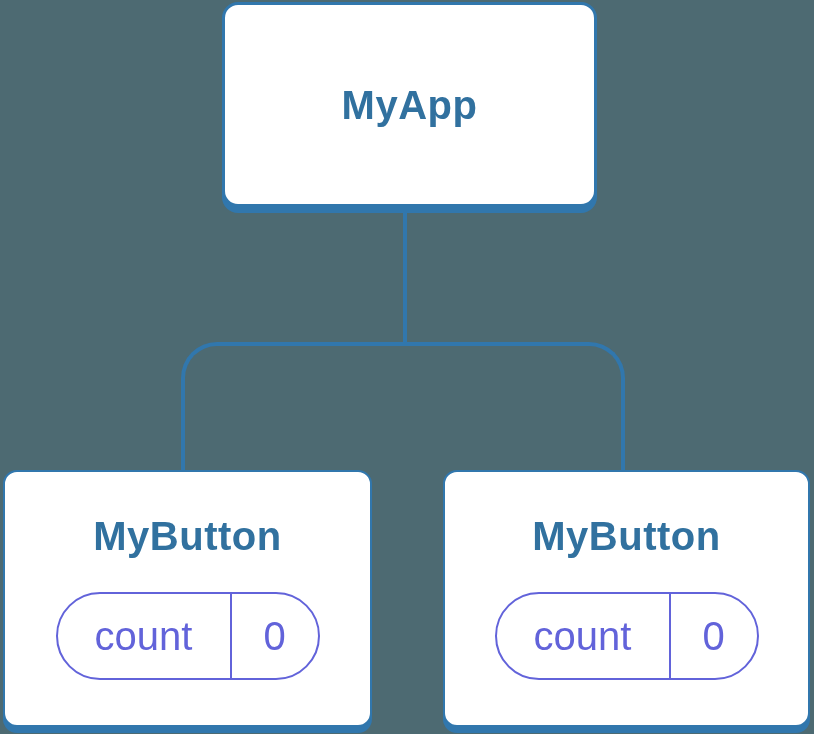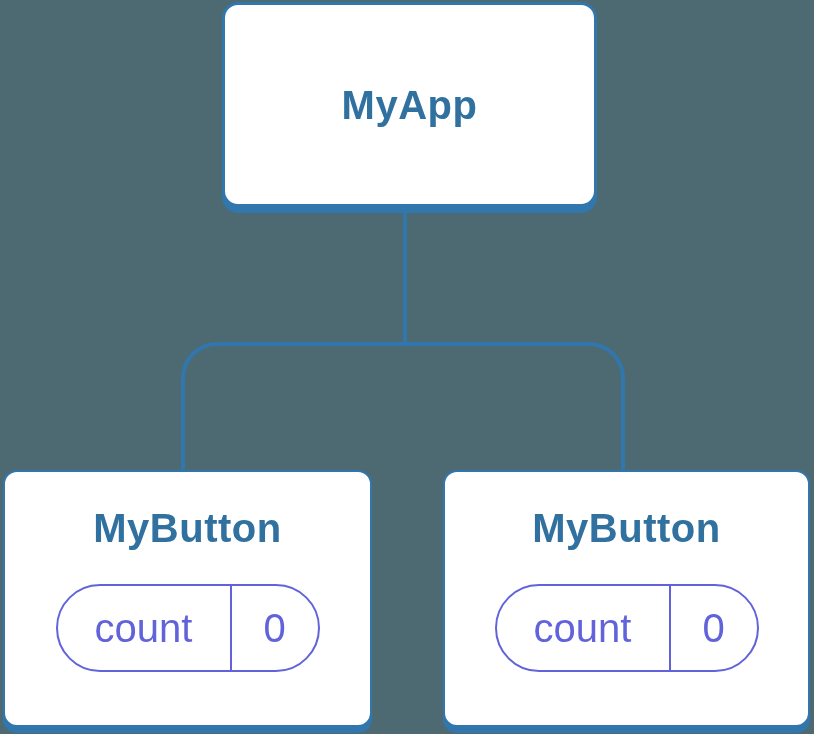--- a/index.html
+++ b/index.html
@@ -40,21 +40,21 @@
     font-weight: 600;
     letter-spacing: 0.5px;
     line-height: 48px;
     white-space: nowrap;
   }
   .child-card {
     top: 470px;
     width: 369px; height: 257px;
     border-width: 2px;
     border-radius: 14px;
-    padding-top: 32px;
+    padding-top: 40px;
   }
   .child-card.left  { left: 3px; }
   .child-card.right { left: 443px; width: 367px; }
 
   .state-pill {
     margin-top: 32px;
     width: 264px;
     height: 88px;
     border: 2px solid var(--purple);
     border-radius: 50px;

